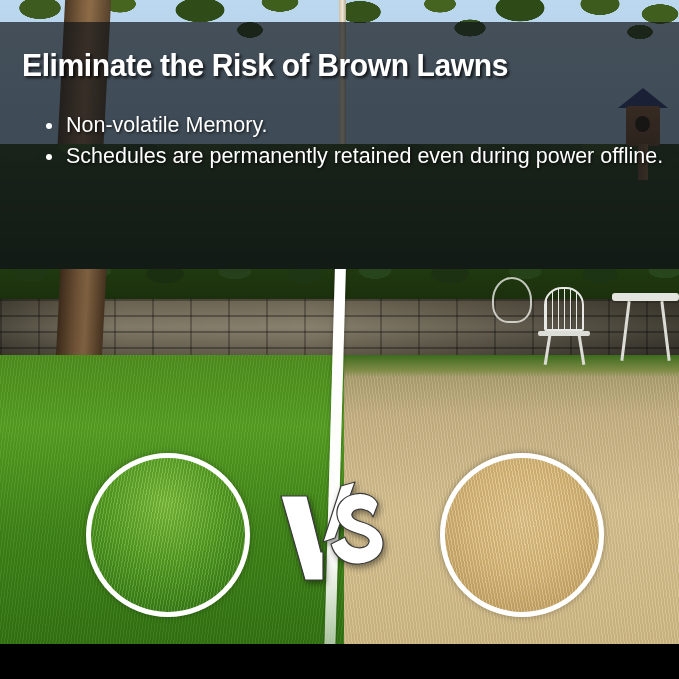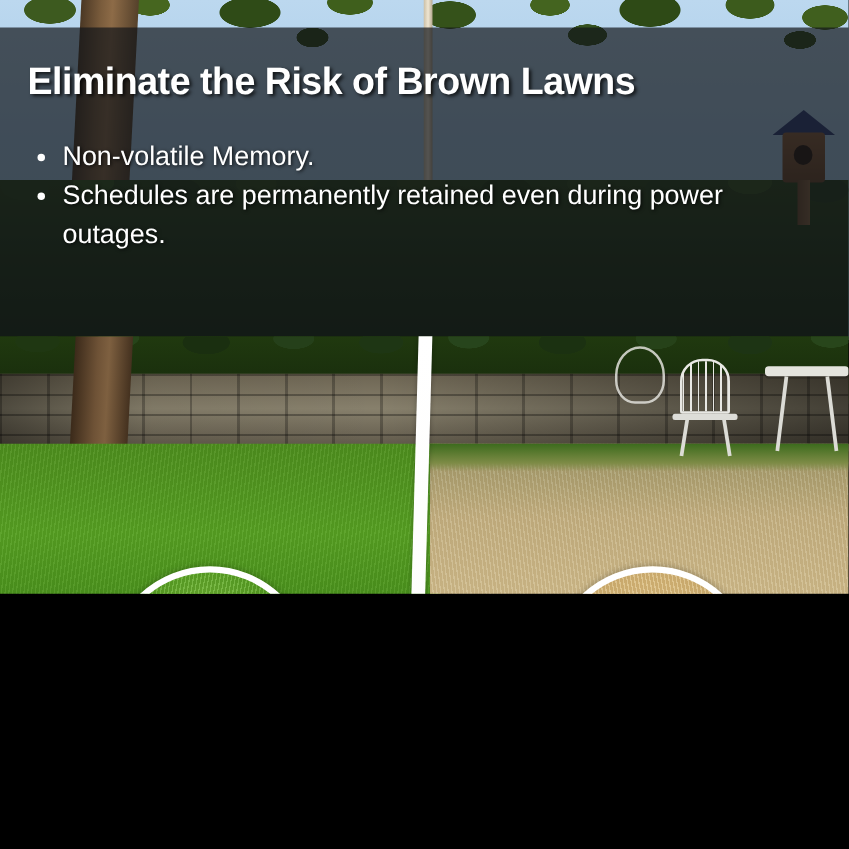--- a/index.html
+++ b/index.html
@@ -1,19 +1,19 @@
 <!DOCTYPE html>
 <html><head>
 <meta charset="utf-8">
 <style>
   * { margin:0; padding:0; box-sizing:border-box; }
   html,body { width:679px; height:679px; overflow:hidden; background:#000; }
   body { font-family:"Liberation Sans", sans-serif; }
 
-  .ad { position:relative; width:679px; height:475px; overflow:hidden; }
+  .ad { position:relative; width:679px; height:644px; overflow:hidden; }
 
   
   .sky-band{
     position:absolute; left:0; top:0; width:679px; height:272px; overflow:hidden;
     background:linear-gradient(180deg,#bcd8ef 0%, #a9cde9 40%, #9dc6e4 100%);
   }
   .canopy{
     position:absolute; left:0; top:0; width:679px; height:120px;
     background:
       radial-gradient(ellipse 34px 18px at 40px 8px, #3d5a1f 60%, transparent 62%),
@@ -80,21 +80,21 @@
     background:rgba(18,22,26,0.70);
   }
   .headline{
     position:absolute; left:22px; top:48px; width:645px;
     color:#ffffff; font-size:30.5px; font-weight:700; letter-spacing:-0.4px;
     font-family:"Liberation Sans", sans-serif;
     text-shadow:2px 2px 3px rgba(0,0,0,0.75);
     white-space:nowrap;
     transform:scaleX(0.985); transform-origin:left center;
   }
-  .bullets{ position:absolute; left:24px; top:110px; width:640px; list-style:none; }
+  .bullets{ position:absolute; left:40px; top:110px; width:640px; list-style:none; }
   .bullets li{
     position:relative; padding-left:26px; color:#ffffff;
     font-size:21.5px; line-height:31px; font-weight:400;
     text-shadow:1px 1px 3px rgba(0,0,0,0.8);
   }
   .bullets li::before{
     content:""; position:absolute; left:6px; top:13px;
     width:6px; height:6px; border-radius:50%; background:#ffffff;
   }
 
@@ -250,21 +250,21 @@
       <div class="bh-post"></div>
     </div>
   </div>
 
   <div class="overlay"></div>
 
   <div class="headline">Eliminate the Risk of Brown Lawns</div>
 
   <ul class="bullets">
     <li>Non-volatile Memory.</li>
-    <li>Schedules are permanently retained even during power outages.</li>
+    <li>Schedules are permanently retained even during power offline.</li>
   </ul>
 
   <div class="scene">
     <div class="bushes"></div>
     <div class="wall"></div>
     <div class="wall-shadow"></div>
     <div class="tree-lower"></div>
 
     <div class="lawn-good"></div>
     <div class="lawn-bad"></div>

